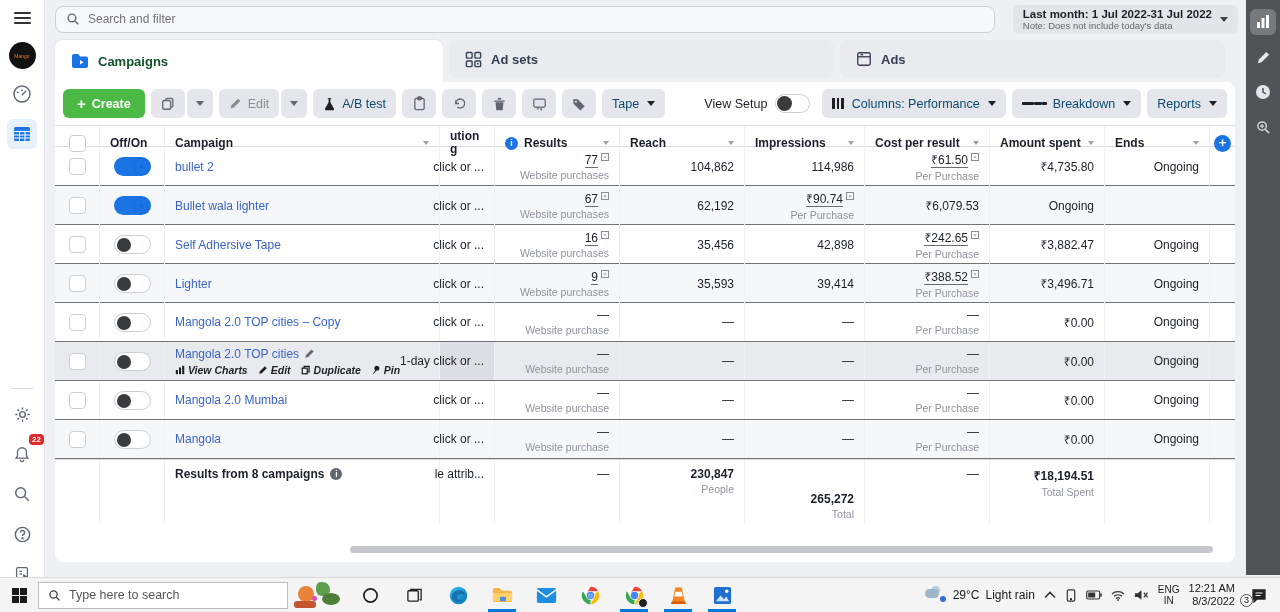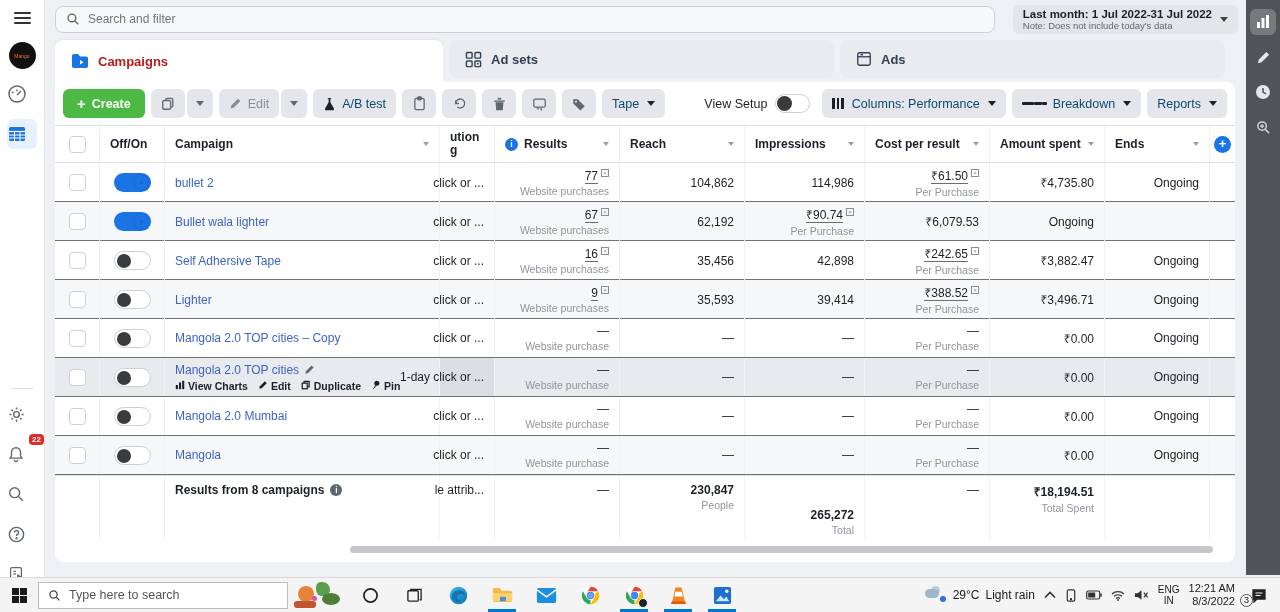--- a/index.html
+++ b/index.html
@@ -4,21 +4,21 @@
 <style>
   * { margin:0; padding:0; box-sizing:border-box; }
   html,body { width:1280px; height:612px; overflow:hidden; }
   body { font-family:"Liberation Sans", sans-serif; background:#eef0f3; position:relative; color:#1c2028; }
 
   
   .leftbar { position:absolute; left:0; top:0; width:45px; bottom:35px; background:#fff; border-right:1px solid #e4e6eb; z-index:6; }
   .leftbar .hamburger { margin:12px auto 0; width:17px; cursor:pointer; }
   .leftbar .hamburger i { display:block; height:2px; background:#333; margin:3px 0; border-radius:1px; }
   .avatar { width:27px; height:27px; border-radius:50%; background:#111; margin:18px auto 0; display:flex; align-items:center; justify-content:center; color:#e8792a; font-size:5px; overflow:hidden; }
-  .sb-ico { width:30px; height:30px; margin:10px auto 0; display:flex; align-items:center; border-radius:6px; color:#606770; position:relative; cursor:pointer; }
+  .sb-ico { width:30px; height:30px; margin:10px auto 0; display:flex; align-items:center; justify-content:center; border-radius:6px; color:#606770; position:relative; cursor:pointer; }
   .sb-ico.active { background:#e7f0fd; }
   .sb-ico svg { display:block; }
   .sb-spacer { height:225px; }
   .sb-divider { width:22px; height:1px; background:#dadde1; margin:14px auto 8px; }
   .badge-red { position:absolute; top:-5px; right:-7px; background:#e02b2b; color:#fff; font-size:8px; line-height:11px; padding:0 3px; border-radius:4px; font-weight:bold; }
 
   
   .rightrail { position:absolute; right:0; top:0; width:34px; bottom:37px; background:#515357; z-index:6; display:flex; flex-direction:column; align-items:center; }
   .rr-ico { width:26px; height:26px; margin-top:9px; display:flex; align-items:center; justify-content:center; border-radius:6px; color:#e4e6eb; cursor:pointer; }
   .rr-ico.boxed { background:#77797d; }
@@ -29,21 +29,21 @@
   .search-filter input { border:none; outline:none; background:transparent; font-size:12px; margin-left:8px; width:90%; color:#65676b; font-family:"Liberation Sans",sans-serif; }
   .date-pill { margin-left:auto; margin-right:8px; background:#e3e5e9; border-radius:6px; padding:3px 10px; display:flex; align-items:center; cursor:pointer; }
   .date-pill .lines { text-align:left; }
   .date-pill .l1 { font-size:11.5px; font-weight:bold; color:#1c2028; }
   .date-pill .l2 { font-size:9.5px; color:#65676b; }
   .caret { width:0; height:0; border-left:4px solid transparent; border-right:4px solid transparent; border-top:5px solid #444; display:inline-block; margin-left:8px; }
 
   
   .tabsrow { position:absolute; left:55px; top:40px; height:42px; right:46px; z-index:4; display:flex; gap:6px; }
   .tab { display:flex; align-items:center; padding-left:16px; font-size:13px; font-weight:bold; cursor:pointer; }
-  .tab-campaigns { width:388px; background:#fff; border-radius:8px 8px 0 0; color:#b91c1c; box-shadow:0 -1px 2px rgba(0,0,0,.05); }
+  .tab-campaigns { width:388px; background:#fff; border-radius:8px 8px 0 0; color:#14532d; box-shadow:0 -1px 2px rgba(0,0,0,.05); }
   .tab-gray { background:#e9ebef; border-radius:8px; margin-bottom:4px; color:#344054; }
   .tab-adsets { width:385px; }
   .tab-ads { width:385px; }
   .tab .ticon { margin-right:9px; display:flex; }
 
   
   .card { position:absolute; left:55px; top:82px; width:1180px; bottom:50px; background:#fff; border-radius:0 8px 8px 8px; z-index:3; }
 
   
   .toolbar { height:43px; display:flex; align-items:center; padding:0 8px; gap:6px; }
@@ -58,21 +58,21 @@
   .view-setup { display:flex; align-items:center; gap:8px; font-size:12.5px; color:#1c2028; margin-right:6px; }
   .vs-toggle { width:35px; height:19px; border-radius:10px; background:#fff; border:1px solid #ccd0d5; position:relative; cursor:pointer; }
   .vs-toggle .knob { position:absolute; left:1px; top:1px; width:15px; height:15px; border-radius:50%; background:#3a3b3c; }
   .cols-bars i { display:inline-block; width:2.5px; height:11px; background:#1c2028; margin-right:2px; }
   .bd-bars i { display:block; height:2.5px; background:#1c2028; margin:2px 0; border-radius:1px; }
   .bd-bars i:nth-child(1){ width:12px;} .bd-bars i:nth-child(2){ width:8px;} .bd-bars i:nth-child(3){ width:5px;}
 
   
   .tbl { font-size:12px; }
   .trow { display:grid; grid-template-columns:45px 65px 275px 55px 125px 125px 120px 125px 115px 105px 25px; align-items:center; }
-  .thead { height:38px; border-top:1px solid #dddfe2; border-bottom:1px solid #dddfe2; font-weight:bold; }
+  .thead { height:22px; border-top:1px solid #dddfe2; border-bottom:1px solid #dddfe2; font-weight:bold; }
   .cell { padding:4px 10px; height:100%; display:flex; flex-direction:column; justify-content:center; border-right:1px solid #f0f1f3; }
   .thead .cell { flex-direction:row; align-items:center; justify-content:flex-start; }
   .thead .scaret { margin-left:auto; border-top-color:#9aa0a6; border-left-width:3.5px; border-right-width:3.5px; border-top-width:4.5px; }
   .r { text-align:right; align-items:flex-end; }
   .brow { height:39px; border-bottom:1px solid #737373; }
   .brow.alt { background:#f6f7f9; }
   .brow.hovered { background:#e9eaee; }
   .brow.hovered .cell-attr { background:#dcdee3; }
   .chk { width:17px; height:17px; border:1px solid #ccd0d5; border-radius:4px; background:#fff; margin:0 auto; cursor:pointer; }
   .tog { width:37px; height:19px; border-radius:10px; position:relative; cursor:pointer; margin:0 auto; }
@@ -87,21 +87,21 @@
   .attr-txt { white-space:nowrap; }
   .num { color:#1c2028; }
   .numlink { border-bottom:1px solid #6a6d72; cursor:pointer; }
   .sub { font-size:10.5px; color:#90949c; margin-top:2px; }
   .res-ico { display:inline-block; width:8px; height:8px; border:1px solid #8a8d91; font-size:6px; line-height:7px; color:#8a8d91; text-align:center; margin-left:3px; vertical-align:super; }
   .info-dot { width:13px; height:13px; border-radius:50%; background:#1b74e4; color:#fff; font-size:9px; line-height:13px; text-align:center; margin-right:6px; font-weight:bold; }
   .info-dark { width:12px; height:12px; border-radius:50%; background:#606770; color:#fff; font-size:8.5px; line-height:12px; text-align:center; margin-left:6px; font-weight:bold; display:inline-block; }
   .plus-circ { width:17px; height:17px; border-radius:50%; background:#1b74e4; color:#fff; font-size:13px; line-height:16px; text-align:center; margin:0 auto; cursor:pointer; }
   .attr-hd { font-size:12px; line-height:13px; }
   .row-actions { display:flex; gap:10px; font-size:10.5px; color:#1c2028; margin-top:3px; align-items:center; }
-  .row-actions .act { display:flex; gap:3px; cursor:pointer; font-weight:bold; }
+  .row-actions .act { display:flex; align-items:center; gap:3px; cursor:pointer; font-weight:bold;font-style:italic; }
   .tfoot { border-top:1px solid #dddfe2; height:54px; align-items:start; }
   .tfoot .cell { justify-content:flex-start; padding-top:7px; border-right:1px solid #f0f1f3; }
   .tfoot .flabel { font-weight:bold; display:flex; align-items:center; }
   .hscroll { position:absolute; left:295px; right:22px; bottom:9px; height:7px; border-radius:4px; background:#c5c7cc; cursor:pointer; }
 
   
   .taskbar { position:absolute; left:0; right:0; bottom:0; height:35px; background:#f4f4f4; border-top:1px solid #d9d9d9; z-index:10; display:flex; align-items:center; }
   .tb-start { width:38px; height:100%; display:flex; align-items:center; justify-content:center; cursor:pointer; }
   .win-logo { display:grid; grid-template-columns:7px 7px; grid-template-rows:7px 7px; gap:1px; }
   .win-logo i { background:#1a1a1a; }

